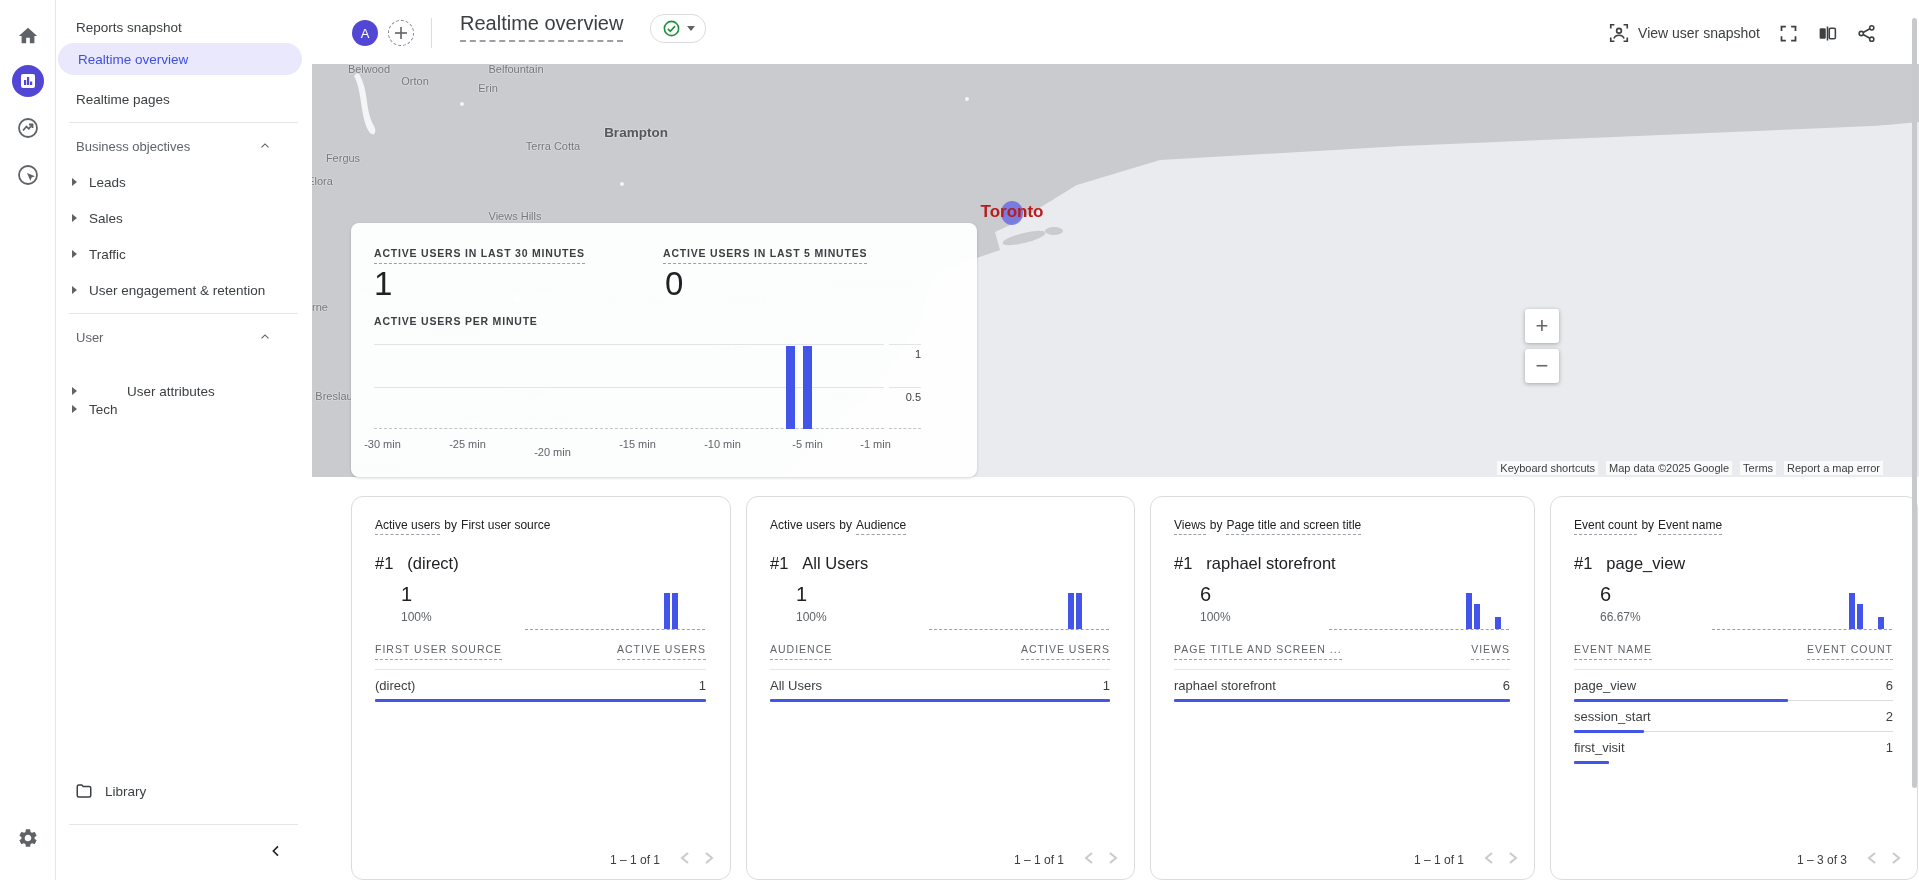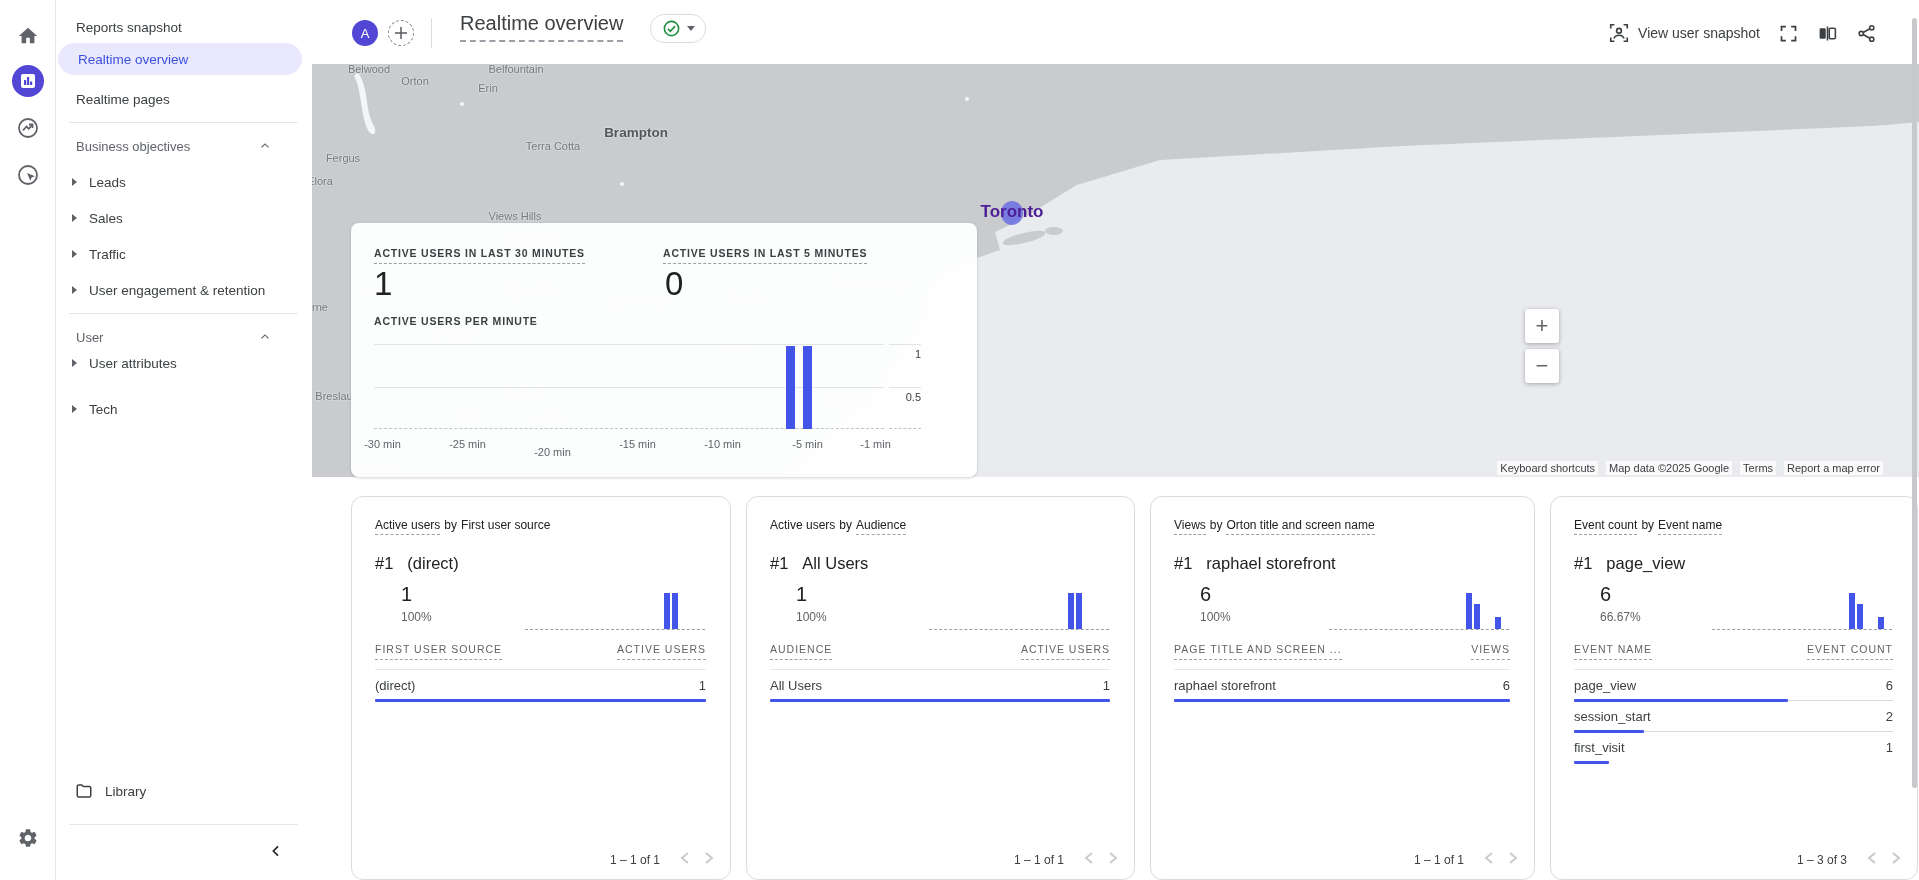--- a/index.html
+++ b/index.html
@@ -34,21 +34,21 @@
   .caret-down{width:0;height:0;border-left:4px solid transparent;border-right:4px solid transparent;border-top:5px solid #5f6368;}
   .top-right{position:absolute;right:42px;top:20px;height:26px;display:flex;align-items:center;gap:18px;z-index:40;}
   .vus-label{font-size:14px;color:#3c4043;}
   .icon-btn{display:flex;align-items:center;justify-content:center;cursor:pointer;}
   
   .map{position:absolute;left:312px;top:64px;width:1607px;height:413px;background:#c9cbce;overflow:hidden;z-index:1;cursor:grab;}
   .map-label{position:absolute;transform:translate(-50%,-50%);white-space:nowrap;
              text-shadow:-1px 0 #d7d9db,1px 0 #d7d9db,0 -1px #d7d9db,0 1px #d7d9db;pointer-events:none;}
   .m-town{font-size:11px;color:#75787d;}
   .m-city{font-size:13.5px;color:#54575c;font-weight:bold;}
-  .m-big{font-size:17px;color:#4c1d95;font-weight:bold;text-shadow:none;}
+  .m-big{font-size:17px;color:#b91c1c;font-weight:bold;text-shadow:none;}
   .m-faint{color:#c3c6ca;text-shadow:none;}
   .marker{position:absolute;width:22px;height:24px;border-radius:50%;background:#6467e4;opacity:.8;transform:translate(-50%,-50%);}
   .attrib{position:absolute;right:36px;bottom:2px;display:flex;gap:8px;align-items:center;z-index:6;}
   .attrib span{background:rgba(255,255,255,.75);font-size:11px;color:#3a3d40;padding:1px 3px;white-space:nowrap;}
   .zoomctl{position:absolute;left:1525px;top:309px;display:flex;flex-direction:column;gap:6px;z-index:6;}
   .zbtn{width:34px;height:34px;background:#fff;border-radius:3px;box-shadow:0 1px 4px rgba(0,0,0,.3);
         display:flex;align-items:center;justify-content:center;font-size:22px;color:#666;cursor:pointer;}
   
   .ocard{position:absolute;left:351px;top:223px;width:626px;height:254px;background:rgba(255,255,255,.95);
          border-radius:8px;box-shadow:0 1px 3px rgba(0,0,0,.18);z-index:3;}
@@ -169,21 +169,21 @@
       </div>
       <div class="sb-div" style="top: 313px;"></div>
       <div class="nav-sec" style="top: 322px;">
         <div class="lbl">User</div>
         <span style="position: absolute; right: 16px; top: 8px;">
           <svg width="14" height="14" viewBox="0 0 24 24" fill="none" stroke="#5f6368" stroke-width="2">
             <polyline points="6,14.5 12,8.5 18,14.5"></polyline>
           </svg>
         </span>
       </div>
-      <div class="nav-child" style="top: 348px;">
+      <div class="nav-child" style="top: 376px; gap: 38px;">
         <div class="tri"></div>
         <div class="lbl">User attributes</div>
       </div>
       <div class="nav-child" style="top: 394px;">
         <div class="tri"></div>
         <div class="lbl">Tech</div>
       </div>
       <div class="sb-div" style="top: 824px;"></div>
     </div>
 
@@ -392,21 +392,21 @@
           <span class="pl">1 – 1 of 1</span>
           <span><svg width="10" height="14" viewBox="0 0 10 14" fill="none" stroke="#c8cacd" stroke-width="2">
               <polyline points="8,2 2,7 8,12"></polyline>
             </svg></span>
           <span><svg width="10" height="14" viewBox="0 0 10 14" fill="none" stroke="#c8cacd" stroke-width="2">
               <polyline points="2,2 8,7 2,12"></polyline>
             </svg></span>
         </div>
       </div>
       <div class="card" style="left: 1150px; width: 385px;">
-        <div class="c-title"><span class="tp u">Views</span><span class="tp">by</span><span class="tp u">Orton title and screen name</span></div>
+        <div class="c-title"><span class="tp u">Views</span><span class="tp">by</span><span class="tp u">Page title and screen title</span></div>
         <div class="c-rank"><span>#1</span><span class="nm">raphael storefront</span></div>
         <div class="c-value">6</div>
         <div class="c-pct">100%</div>
         <div class="spark">
           <div class="sbar" style="left: 76%; height: 36px;"></div>
           <div class="sbar" style="left: 80.5%; height: 25.2px;"></div>
           <div class="sbar" style="left: 92%; height: 12.24px;"></div>
         </div>
         <div class="thead">
           <span class="th">PAGE TITLE AND SCREEN ...</span>

